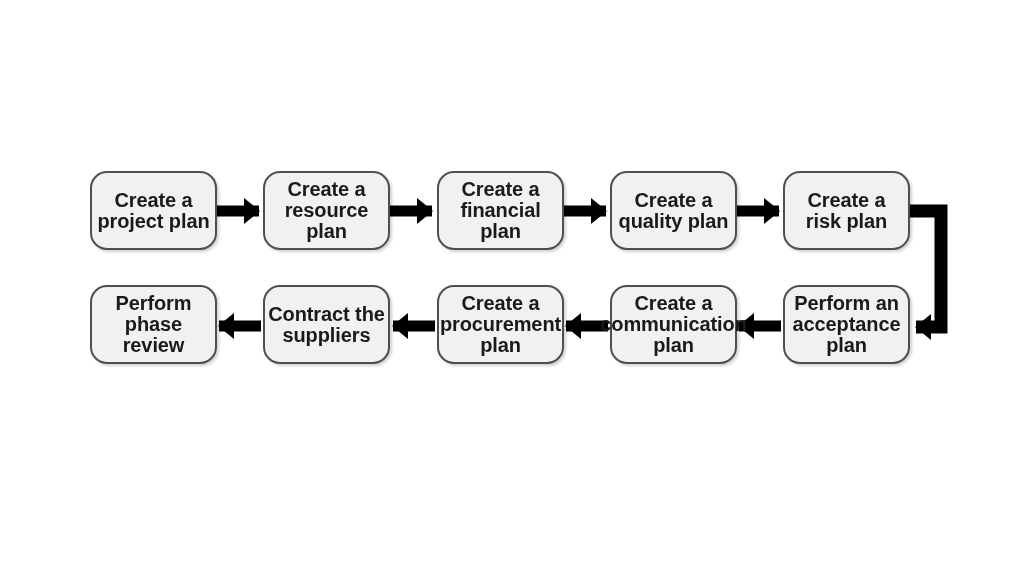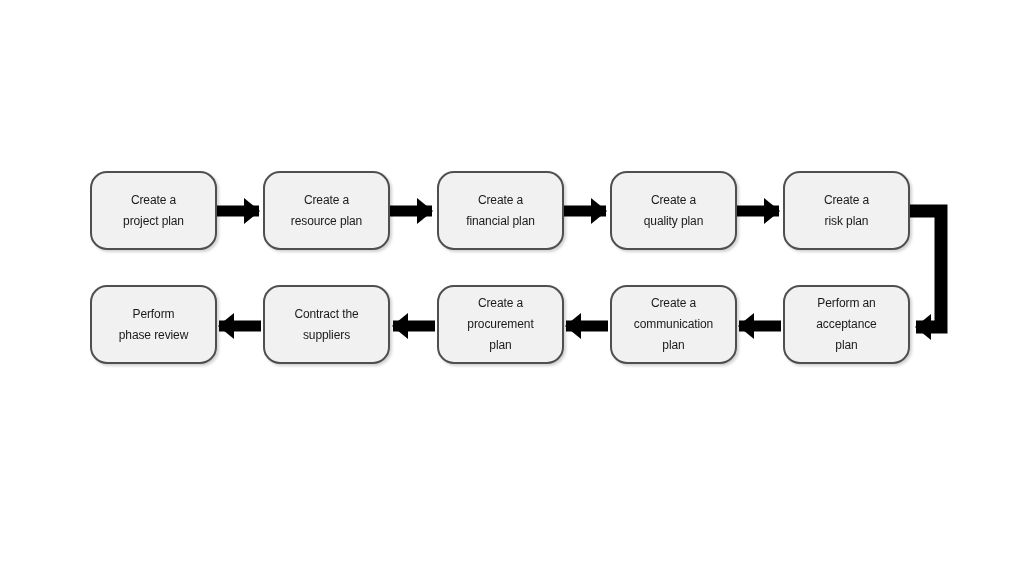--- a/index.html
+++ b/index.html
@@ -32,22 +32,22 @@
     border: 2px solid var(--box-border, #4f4f4f);
     border-radius: 17px;
     box-shadow: 2px 2px 3px rgba(0,0,0,0.18);
     display: flex;
     align-items: center;
     justify-content: center;
     text-align: center;
   }
   .node .lbl {
     white-space: pre-line;
-    font-weight: normal;
-    font-size: 12px;
+    font-weight: bold;
+    font-size: 20px;
     line-height: 21px;
     color: var(--text, #1a1a1a);
     letter-spacing: -0.1px;
   }
   .r1 { top: 171px; }
   .r2 { top: 285px; }
   .c1 { left: 90px; }
   .c2 { left: 263px; }
   .c3 { left: 437px; }
   .c4 { left: 610px; }

